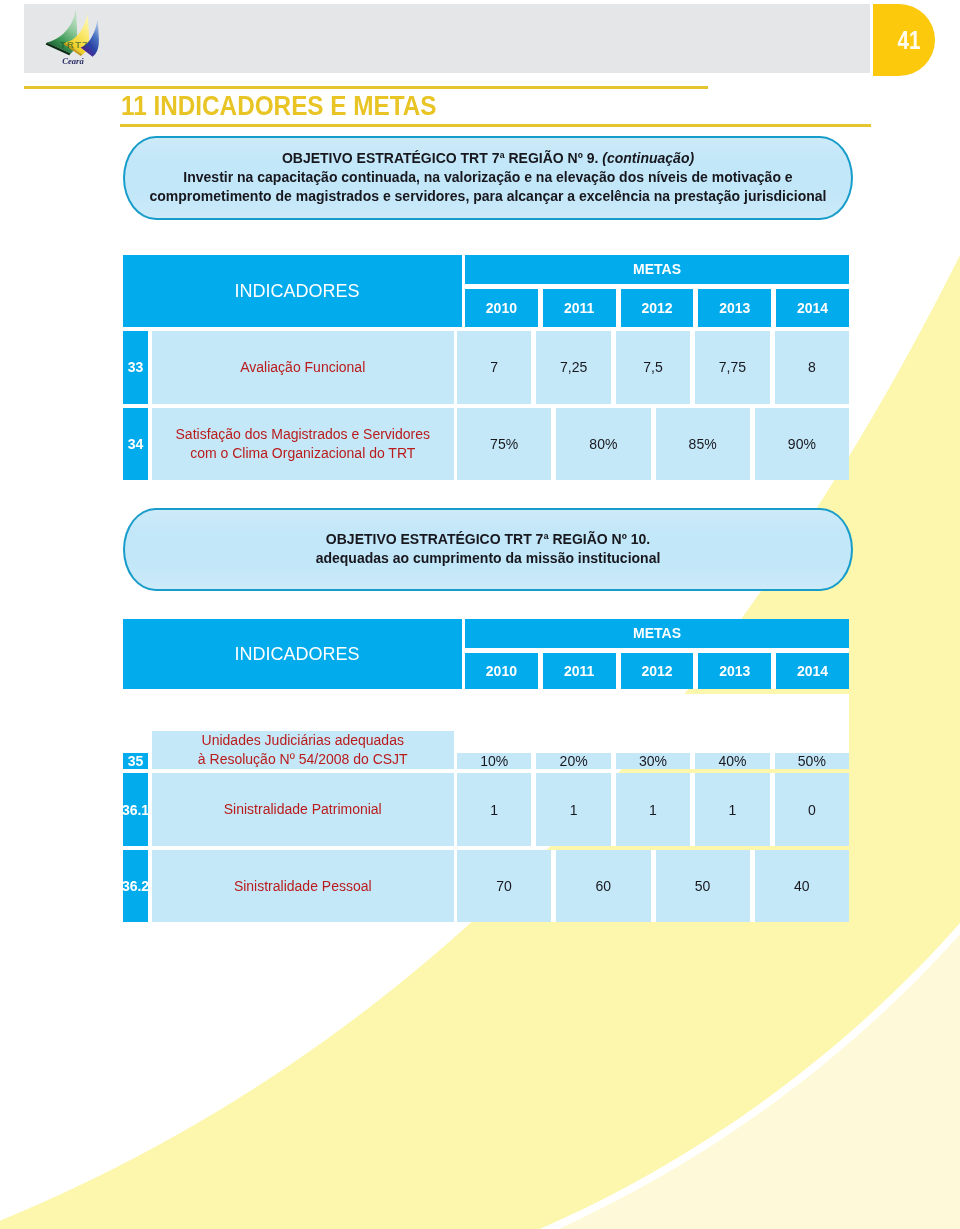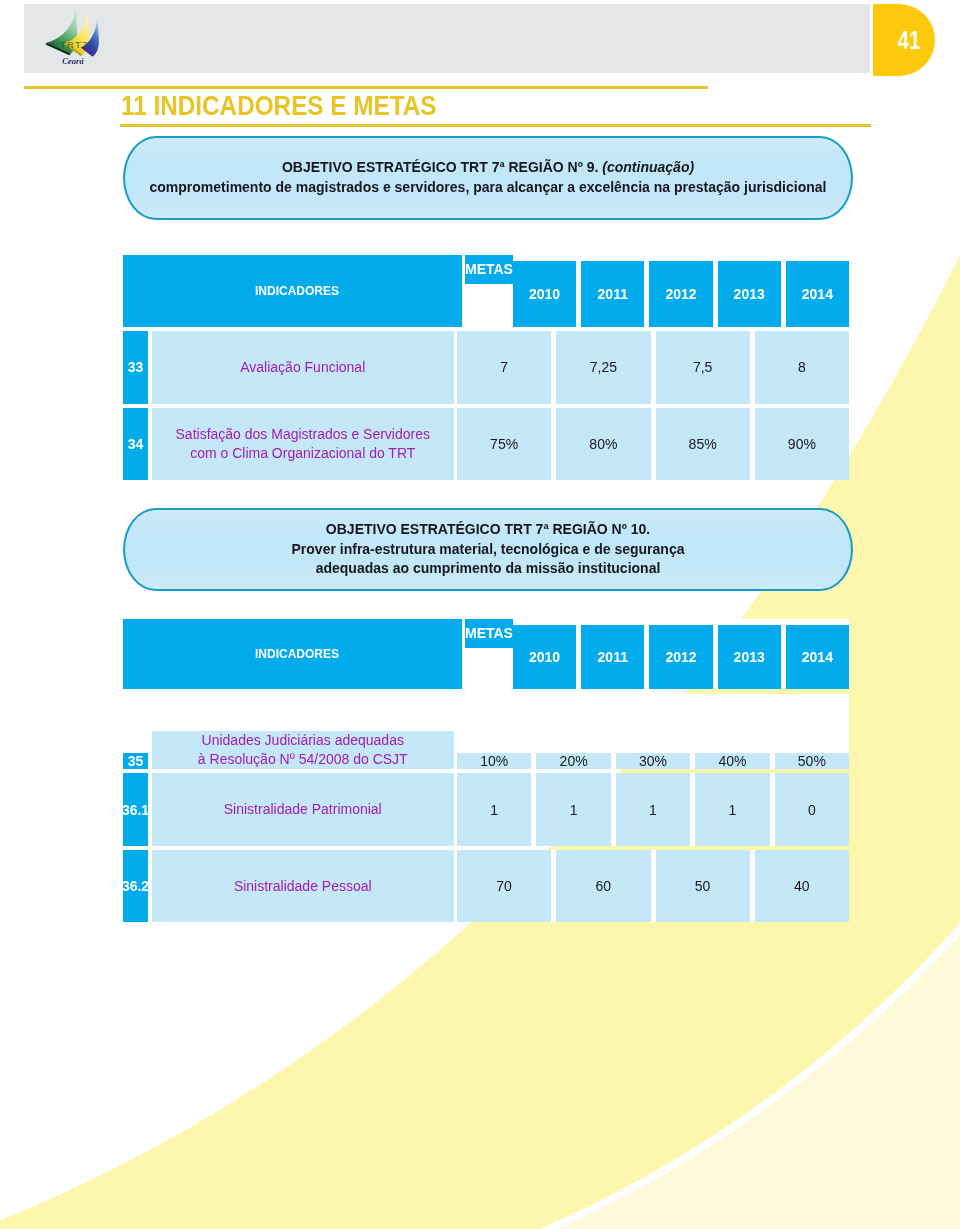--- a/index.html
+++ b/index.html
@@ -26,35 +26,35 @@
 
   
   .pill{position:absolute;background:linear-gradient(180deg,#cdeaf8 0%,#c2e7f9 30%,#c2e7f9 70%,#cdeaf8 100%);border:2.2px solid #189cca;border-radius:33px / 42px;
       box-sizing:border-box;display:flex;flex-direction:column;align-items:center;
       justify-content:center;color:#17171d;font-weight:700;font-size:14px;line-height:19.4px;}
   .pill .ital{font-style:italic;}
 
   
   .tbl{position:absolute;left:123px;width:726px;}
   .thead{display:flex;height:72px;background:#ffffff;}
-  .th-ind{width:339px;margin-right:3px;background:#02abec;color:#fff;font-weight:700;
-      font-size:12px;display:flex;align-items:center;justify-content:center;letter-spacing:0px;
+  .th-ind{width:339px;margin-right:3px;background:#02abec;color:#fff;font-weight:400;
+      font-size:18px;display:flex;align-items:center;justify-content:center;letter-spacing:0px;
       padding-left:9px;box-sizing:border-box;}
-  .th-metas{flex:1;display:flex;}
+  .th-metas{flex:1;display:flex;flex-direction:column;}
   .metas-top{height:28.5px;background:#02abec;color:#fff;font-weight:700;font-size:14px;
       display:flex;align-items:center;justify-content:center;letter-spacing:0px;}
   .yr-row{flex:1;display:flex;margin-top:5.5px;}
   .yr{flex:1;background:#02abec;color:#fff;font-weight:700;font-size:14px;
       display:flex;align-items:center;justify-content:center;letter-spacing:0px;}
   .yr+.yr{margin-left:5px;}
 
   .row{display:flex;background:#ffffff;}
   .c-num{width:25px;background:#02abec;color:#fff;font-weight:700;font-size:14px;
       display:flex;align-items:center;justify-content:center;}
-  .c-ind{width:302.5px;margin-left:3.5px;margin-right:3px;background:#c5e8f9;color:#a21caf;
+  .c-ind{width:302.5px;margin-left:3.5px;margin-right:3px;background:#c5e8f9;color:#b91c1c;
       font-size:14px;line-height:19px;display:flex;flex-direction:column;align-items:center;
       justify-content:center;text-align:center;}
   .c-val{flex:1;background:#c5e8f9;color:#18181e;font-size:14px;
       display:flex;align-items:center;justify-content:center;}
   .c-val+.c-val{margin-left:5px;}
 </style>
 </head>
 <body>
 
 <svg id="bg" width="960" height="1229" viewBox="0 0 960 1229">
@@ -112,20 +112,21 @@
       <span>41</span>
     </div>
 
   <div class="rule-top"></div>
   <div class="title">11 INDICADORES E METAS</div>
   <div class="rule-bot"></div>
 
   <div id="content">
       <div class="pill" style="left: 123px; width: 730px; top: 136px; height: 83.5px;">
         <div><span>OBJETIVO ESTRATÉGICO TRT 7ª REGIÃO Nº 9.</span><span class="ital"> (continuação)</span></div>
+        <div>Investir na capacitação continuada, na valorização e na elevação dos níveis de motivação e</div>
         <div>comprometimento de magistrados e servidores, para alcançar a excelência na prestação jurisdicional</div>
       </div>
       <div class="tbl" style="top: 255px;">
         <div class="thead" style="height: 72px;">
           <div class="th-ind">INDICADORES</div>
           <div class="th-metas">
             <div class="metas-top">METAS</div>
             <div class="yr-row">
               <div class="yr">2010</div>
               <div class="yr">2011</div>
@@ -137,36 +138,36 @@
         </div>
       </div>
       <div class="row tbl" style="top: 330.5px; height: 73.4px;">
         <div class="c-num">33</div>
         <div class="c-ind">
           <div>Avaliação Funcional</div>
         </div>
         <div class="c-val">7</div>
         <div class="c-val">7,25</div>
         <div class="c-val">7,5</div>
+        <div class="c-val">7,75</div>
         <div class="c-val">8</div>
       </div>
       <div class="row tbl" style="top: 407.6px; height: 72.8px; border-radius: 17px;">
         <div class="c-num">34</div>
         <div class="c-ind">
           <div>Satisfação dos Magistrados e Servidores</div>
           <div>com o Clima Organizacional do TRT</div>
         </div>
         <div class="c-val">75%</div>
         <div class="c-val">80%</div>
         <div class="c-val">85%</div>
         <div class="c-val">90%</div>
       </div>
       <div class="pill" style="left: 123px; width: 730px; top: 507.5px; height: 83.5px;">
         <div><span>OBJETIVO ESTRATÉGICO TRT 7ª REGIÃO Nº 10.</span></div>
-        <div>Prover infra-estrutura material, tecnológica e de segurança</div>
         <div>adequadas ao cumprimento da missão institucional</div>
       </div>
       <div class="tbl" style="top: 619px;">
         <div class="thead" style="height: 70.4px;">
           <div class="th-ind">INDICADORES</div>
           <div class="th-metas">
             <div class="metas-top">METAS</div>
             <div class="yr-row">
               <div class="yr">2010</div>
               <div class="yr">2011</div>

